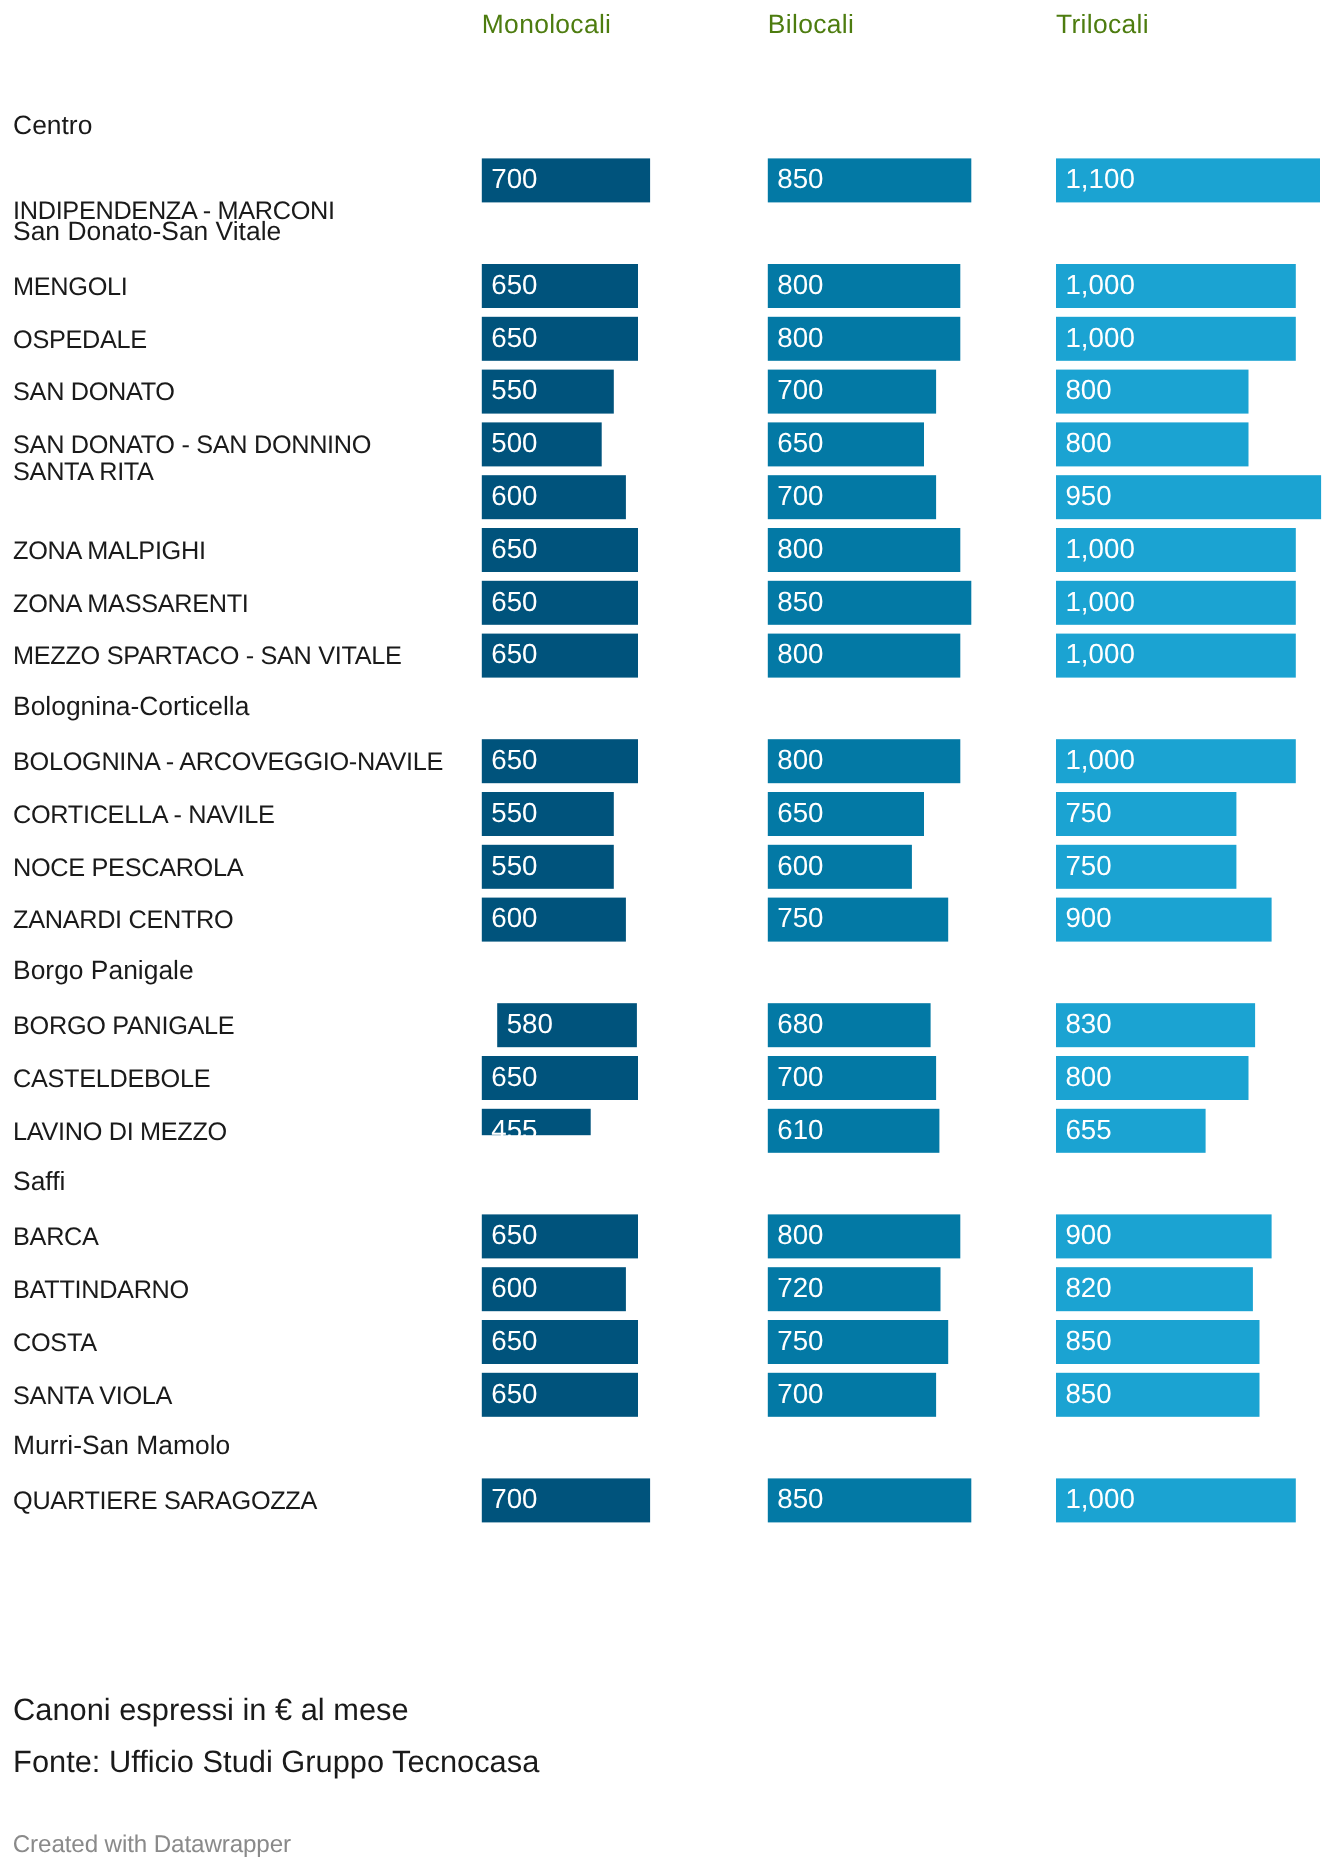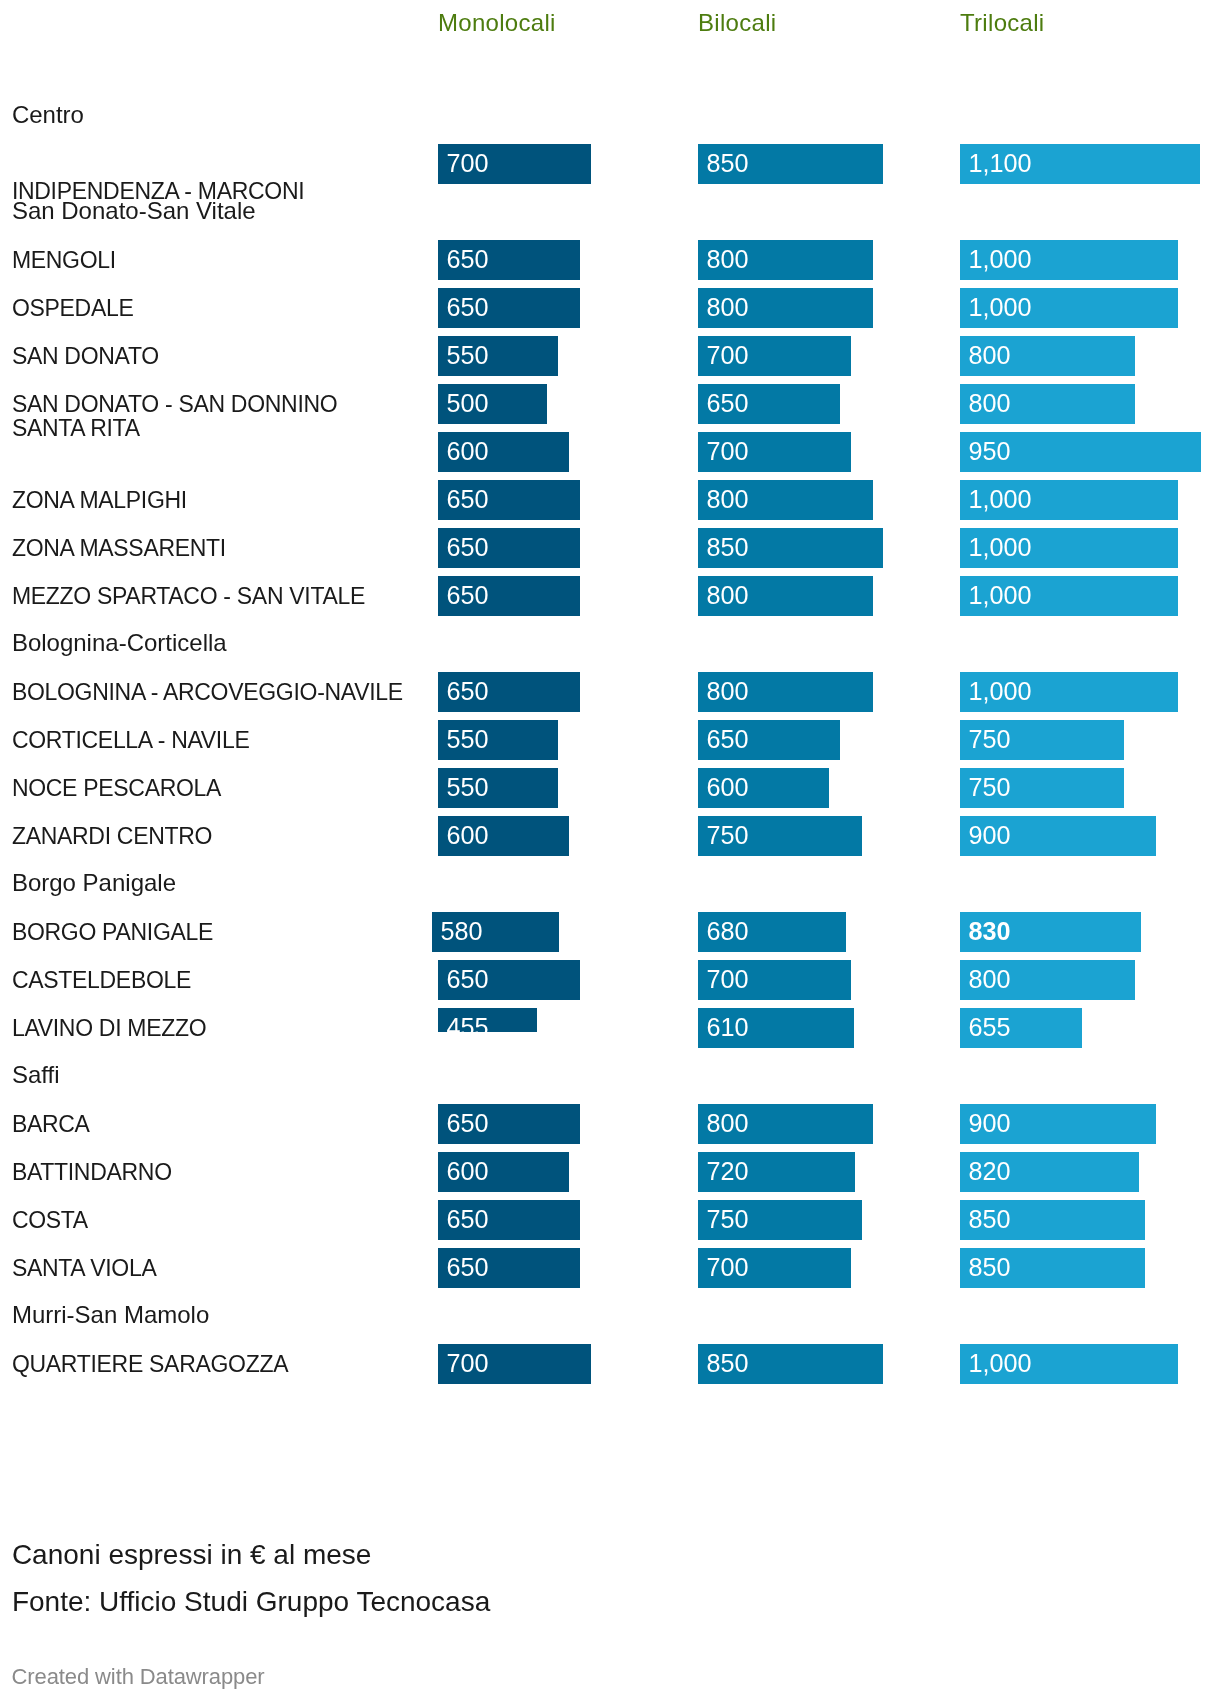--- a/index.html
+++ b/index.html
@@ -223,27 +223,27 @@
           </div>
         <div class="bar bar-c2" style="left: 960px; top: 815.8px; width: 196.398px; height: 40px;">
             <span class="bar-value">900</span>
           </div>
       </div>
     </div>
     <div class="group">
       <div class="group-label" style="top: 868.1px;">Borgo Panigale</div>
       <div class="row">
         <div class="row-label" style="top: 916.6px;">BORGO PANIGALE</div>
-        <div class="bar bar-c0" style="left: 432px; top: 911.8px; width: 126.568px; height: 40px;">
+        <div class="bar bar-c0" style="left: 452px; top: 911.8px; width: 126.568px; height: 40px;">
             <span class="bar-value">580</span>
           </div>
         <div class="bar bar-c1" style="left: 698px; top: 911.8px; width: 148.39px; height: 40px;">
             <span class="bar-value">680</span>
           </div>
-        <div class="bar bar-c2" style="left: 960px; top: 911.8px; width: 181.123px; height: 40px; font-weight: bold;">
+        <div class="bar bar-c2" style="left: 960px; top: 911.8px; width: 181.123px; height: 40px;">
             <span class="bar-value">830</span>
           </div>
       </div>
       <div class="row">
         <div class="row-label" style="top: 964.6px;">CASTELDEBOLE</div>
         <div class="bar bar-c0" style="left: 438px; top: 959.8px; width: 141.843px; height: 40px;">
             <span class="bar-value">650</span>
           </div>
         <div class="bar bar-c1" style="left: 698px; top: 959.8px; width: 152.754px; height: 40px;">
             <span class="bar-value">700</span>
@@ -253,21 +253,21 @@
           </div>
       </div>
       <div class="row">
         <div class="row-label" style="top: 1012.6px;">LAVINO DI MEZZO</div>
         <div class="bar bar-c0" style="left: 438px; top: 1007.8px; width: 99.2901px; height: 24px;">
             <span class="bar-value">455</span>
           </div>
         <div class="bar bar-c1" style="left: 698px; top: 1007.8px; width: 156px; height: 40px;">
             <span class="bar-value">610</span>
           </div>
-        <div class="bar bar-c2" style="left: 960px; top: 1007.8px; width: 122px; height: 40px;">
+        <div class="bar bar-c2" style="left: 960px; top: 1007.8px; width: 136px; height: 40px;">
             <span class="bar-value">655</span>
           </div>
       </div>
     </div>
     <div class="group">
       <div class="group-label" style="top: 1060.1px;">Saffi</div>
       <div class="row">
         <div class="row-label" style="top: 1108.6px;">BARCA</div>
         <div class="bar bar-c0" style="left: 438px; top: 1103.8px; width: 141.843px; height: 40px;">
             <span class="bar-value">650</span>

